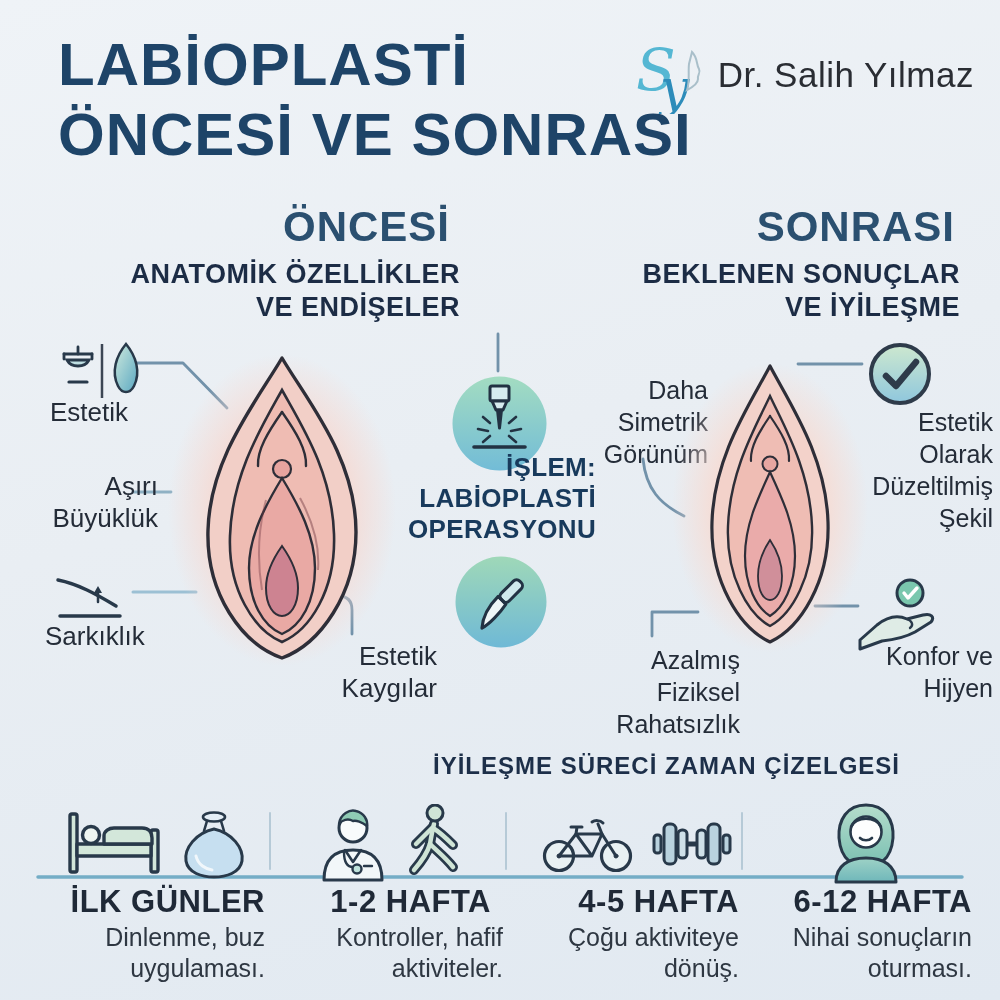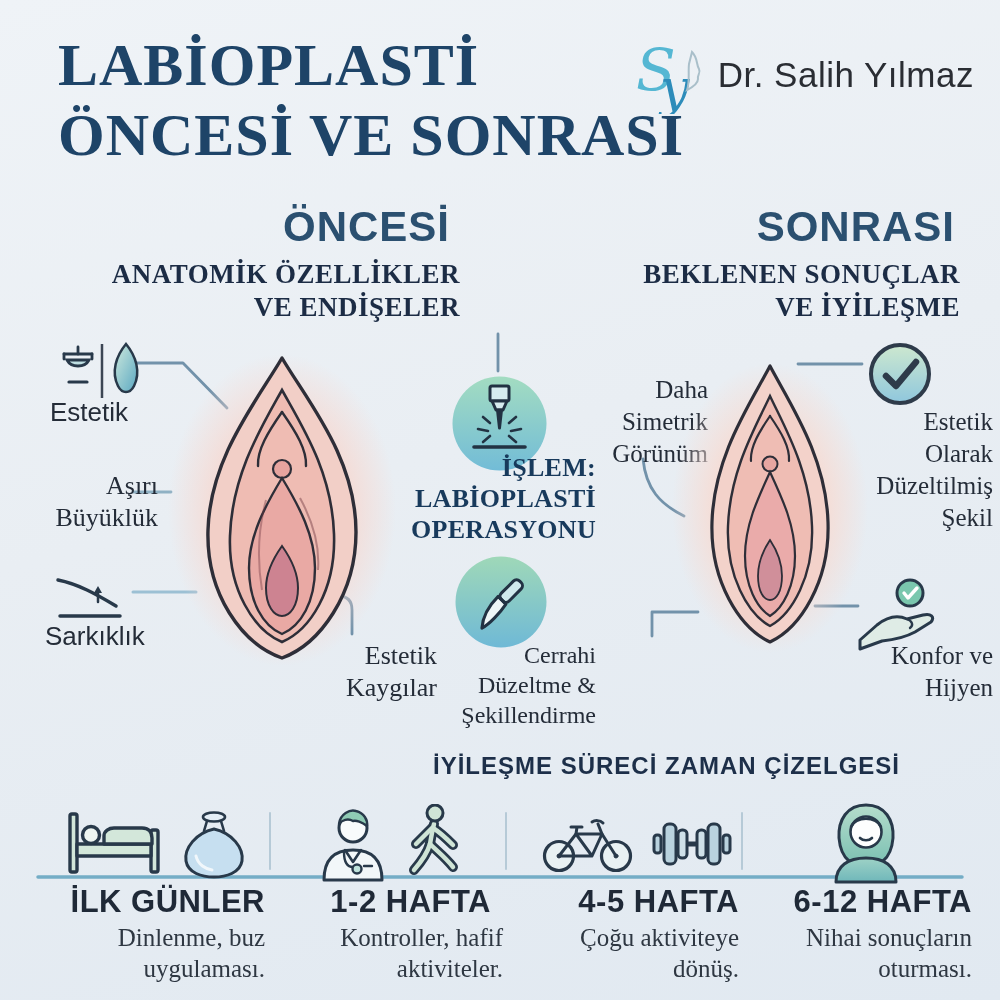--- a/index.html
+++ b/index.html
@@ -1,20 +1,20 @@
 <!DOCTYPE html>
 <html><head>
 <meta charset="utf-8">
 <style>
   html,body{margin:0;padding:0;}
   body{width:1000px;height:1000px;font-family:"Liberation Sans","DejaVu Sans",sans-serif;}
   .canvas{position:relative;width:1000px;height:1000px;overflow:hidden;
     background:linear-gradient(165deg,#eff3f7 0%,#e9eef3 45%,#e1e9f1 100%);}
   .abs{position:absolute;}
-  .pre{white-space:pre-line;font-family:Liberation Serif, serif;}
+  .pre{white-space:pre-line;}
   .ctr{text-align:right;}
 
   .main-title{left:58px;top:30px;font-size:60px;line-height:70px;font-weight:800;
     color:#1e4468;letter-spacing:1px;}
   .brand{right:26px;top:36px;display:flex;align-items:center;gap:6px;}
   .doctor-name{font-size:35px;color:#2a2d33;font-weight:500;letter-spacing:.5px;}
 
   .col-head{font-size:42px;font-weight:800;color:#2b5070;letter-spacing:1px;}
   .col-sub{font-size:27px;line-height:33px;font-weight:800;color:#1c2c45;letter-spacing:.5px;}
 
@@ -159,23 +159,20 @@
           <stop offset="1" stop-color="#6fb9d6"></stop>
       </linearGradient>
     </defs>
     <circle cx="46" cy="46" r="45.5" fill="url(#cirG2)"></circle>
     <g transform="rotate(-45 46 46)" stroke="#223243" stroke-width="3" stroke-linejoin="round">
       <rect x="48" y="40" width="26" height="11" rx="4.5" fill="#cfe9ec"></rect>
       <path d="M48,40 C34,40 22,44 14,51 C22,53.5 38,53 48,51 Z" fill="#eef6f7"></path>
       <path d="M48,40 V51" fill="none"></path>
     </g>
   </svg>
-  <div class="abs lbl ctr pre" style="left:400px;top:640px;width:196px;font-size:24px;line-height:30px">Cerrahi
-Düzeltme &amp;
-Şekillendirme</div>
 
   <div class="abs lbl ctr pre" style="left:572px;top:374px;width:136px;font-size:25px">Daha
 Simetrik
 Görünüm</div>
 
   <svg class="abs" style="left:866px;top:340px" width="68" height="68" viewBox="0 0 68 68">
     <defs>
       <linearGradient id="cirG3" x1="0" y1="0" x2="0" y2="1">
         <stop offset="0" stop-color="#cde8cf"></stop>
           <stop offset="1" stop-color="#8fc7dd"></stop>
@@ -191,20 +188,23 @@
 
   <svg class="abs" style="left:852px;top:576px" width="92" height="86" viewBox="0 0 92 86">
     <circle cx="58" cy="17" r="13" fill="#7ac7ae" stroke="#28394a" stroke-width="3"></circle>
     <path d="M52,17 l4,5 l9,-10" fill="none" stroke="#ffffff" stroke-width="3.4" stroke-linecap="round" stroke-linejoin="round"></path>
     <path d="M8,64 L25,49 C35,41 46,39 55,43 L71,39 C79,37 83,41 79,46 L63,56 C52,62 40,64 30,65 L8,73 Z" fill="#dfece6" stroke="#28394a" stroke-width="3" stroke-linejoin="round"></path>
     <path d="M55,43 C60,45 62,49 58,52" fill="none" stroke="#28394a" stroke-width="2.4" stroke-linecap="round"></path>
   </svg>
   <div class="abs lbl ctr pre" style="left:838px;top:640px;width:155px;font-size:25px">Konfor ve
 Hijyen</div>
 
+  <div class="abs lbl ctr pre" style="left:575px;top:644px;width:165px;font-size:25px">Azalmış
+Fiziksel
+Rahatsızlık</div>
 
   <svg class="abs" style="left:668px;top:358px" width="205" height="297" viewBox="0 0 205 297">
     <defs>
       <radialGradient id="glowA" cx="0.5" cy="0.5" r="0.5">
         <stop offset="0.55" stop-color="#f6dcd4" stop-opacity="0.95"></stop>
         <stop offset="1" stop-color="#f6dcd4" stop-opacity="0"></stop>
       </radialGradient>
     </defs>
     <ellipse cx="102" cy="150" rx="98" ry="145" fill="url(#glowA)"></ellipse>
     <path d="M102,8 C82,46 46,98 44,164 C42,224 72,270 102,284 C132,270 162,224 160,164 C158,98 122,46 102,8 Z" fill="#f3d2ca" stroke="#2e2e38" stroke-width="3.2" stroke-linejoin="round"></path>

